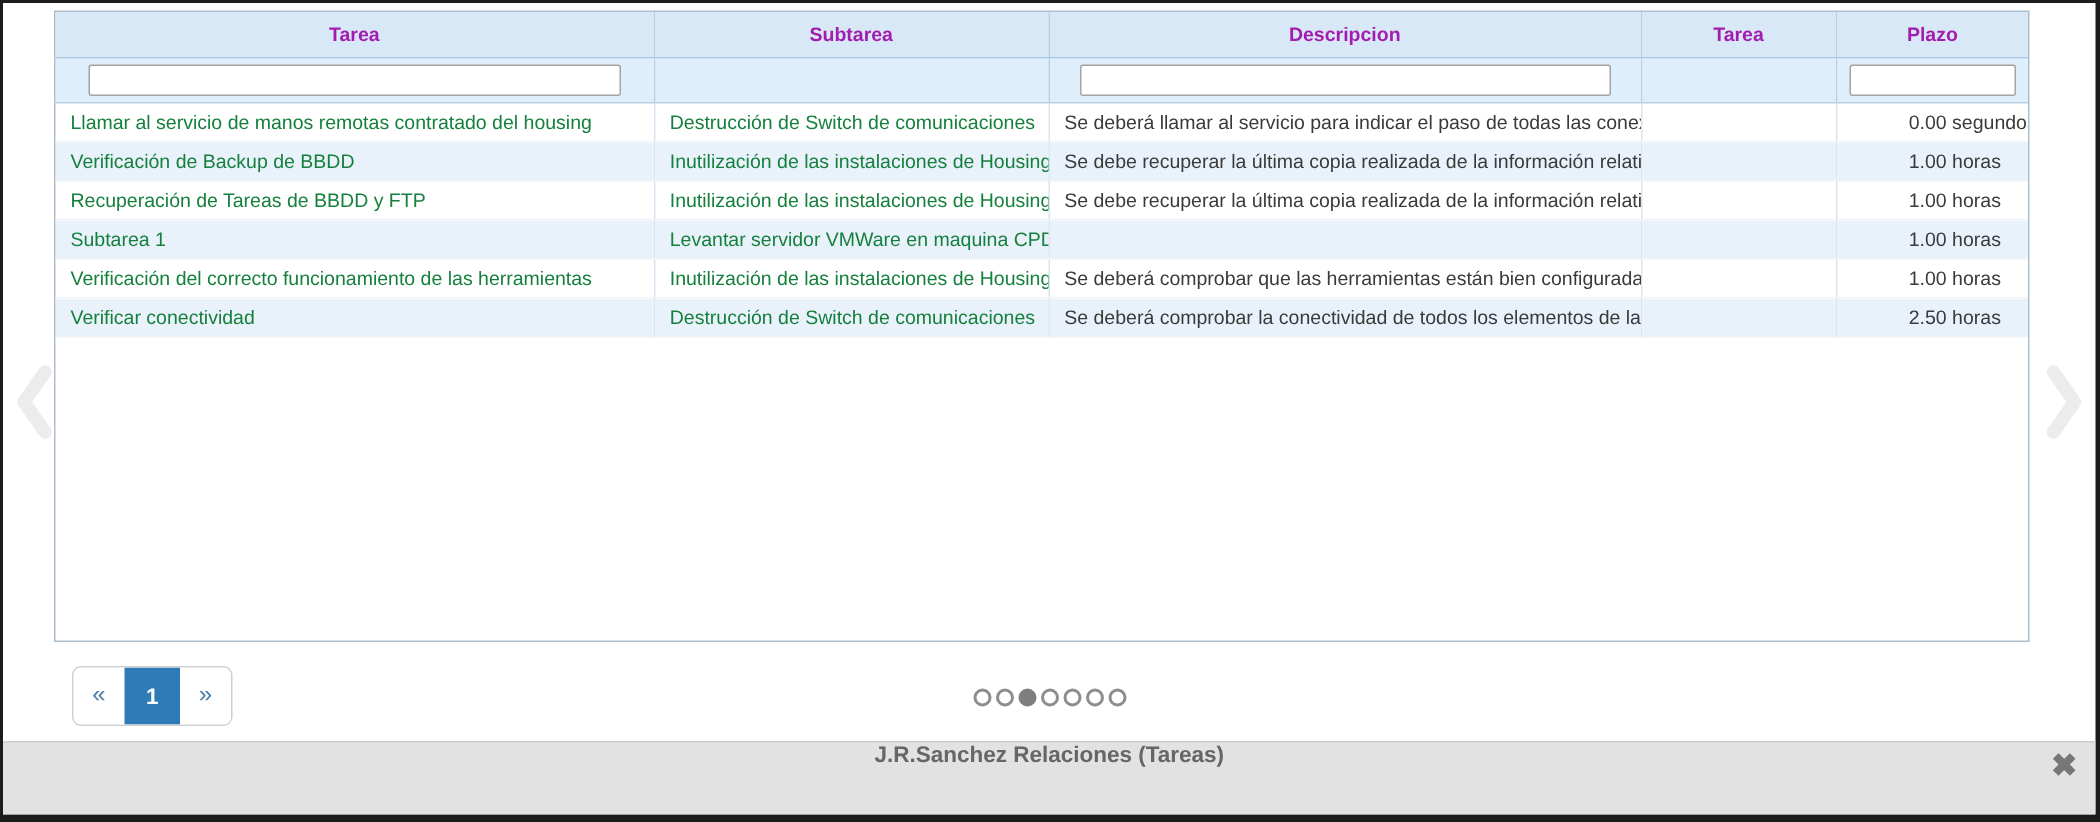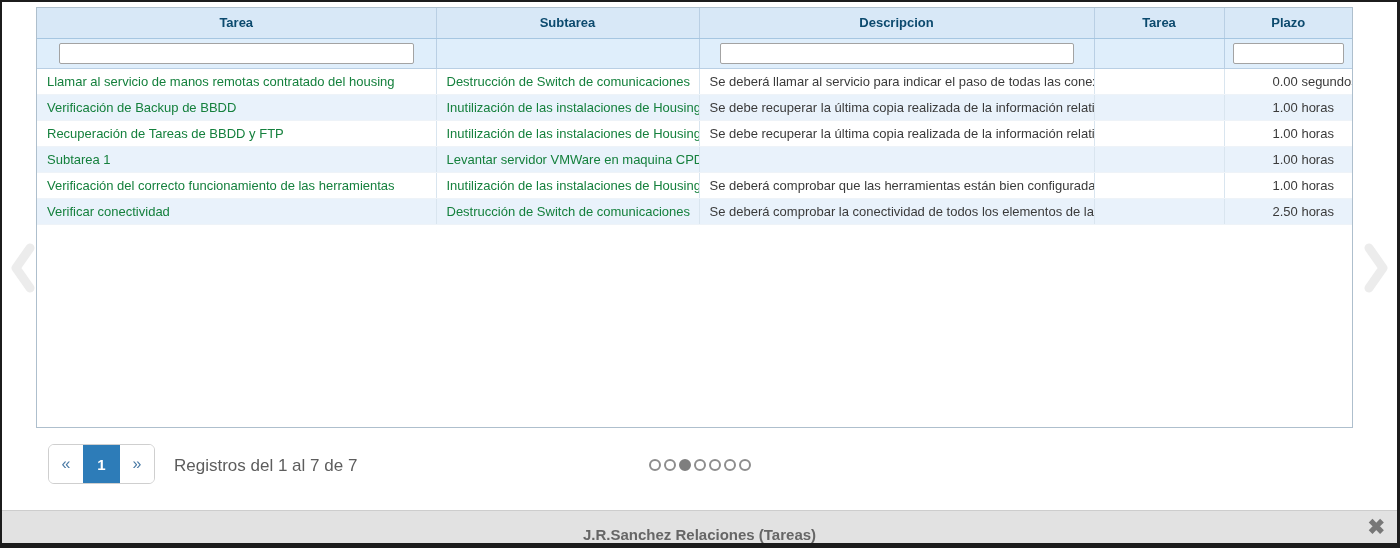--- a/index.html
+++ b/index.html
@@ -26,21 +26,21 @@
     overflow: hidden;
   }
   table.grid { border-collapse: collapse; table-layout: fixed; width: 1315px; }
   .grid th, .grid td { overflow: hidden; white-space: nowrap; text-overflow: clip; }
 
   .grid thead th {
     height: 30px;
     background: #d8e8f7;
     border-right: 1px solid #b9cfe4;
     border-bottom: 1px solid #a6c6e1;
-    font-size: 13px; font-weight: bold; color: #0c4a6e;
+    font-size: 13px; font-weight: bold; color: #a21caf;
     text-align: center; vertical-align: middle;
   }
   .grid thead th:last-child { border-right: none; }
 
   .grid tr.filter-row td {
     height: 30px;
     background: #dfeefb;
     border-right: 1px solid #b9cfe4;
     border-bottom: 1px solid #b9cfe4;
     text-align: center; vertical-align: middle;
@@ -117,24 +117,24 @@
   }
   .dot {
     width: 12px; height: 12px; border-radius: 50%;
     border: 2px solid #8d8d8d; background: #fff; cursor: pointer;
   }
   .dot.active { background: #7e7e7e; border-color: #7e7e7e; }
 
   
   .footer-bar {
     position: absolute; left: 0; right: 0; bottom: 0;
-    height: 33px;
+    height: 49px;
     background: #e2e2e2;
     border-top: 1px solid #cdcdcd;
-    display: flex; align-items: flex-end; justify-content: center;
+    display: flex; align-items: flex-start; justify-content: center;
   }
   .footer-title { font-size: 15px; font-weight: bold; color: #666; }
   .footer-close {
     position: absolute; right: 12px; top: 4px;
     font-size: 21px; font-weight: bold; color: #777;
     cursor: pointer; line-height: 24px;
   }
 </style>
 </head>
 <body>
@@ -232,21 +232,20 @@
         <polyline points="9,8 23,28 9,48" fill="none" stroke="#ececec" stroke-width="9" stroke-linecap="round" stroke-linejoin="round"></polyline>
       </svg>
     </span>
   </div>
 
   <div class="pager">
     <div class="pbtn">«</div>
     <div class="pbtn active">1</div>
     <div class="pbtn">»</div>
   </div>
-  <div class="records-info">Registros del 1 al 7 de 7</div>
 
   <div class="dots" id="dots">
       <div class="dot"></div>
       <div class="dot"></div>
       <div class="dot active"></div>
       <div class="dot"></div>
       <div class="dot"></div>
       <div class="dot"></div>
       <div class="dot"></div>
     </div>

